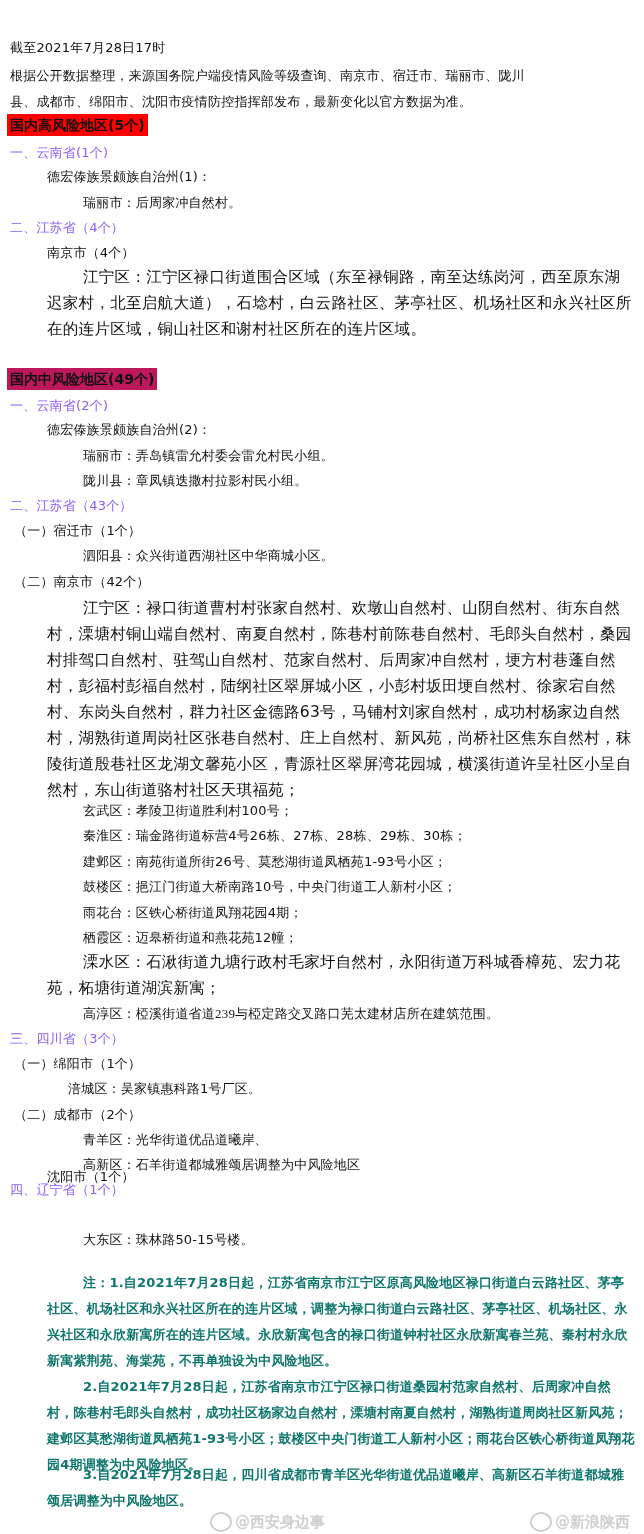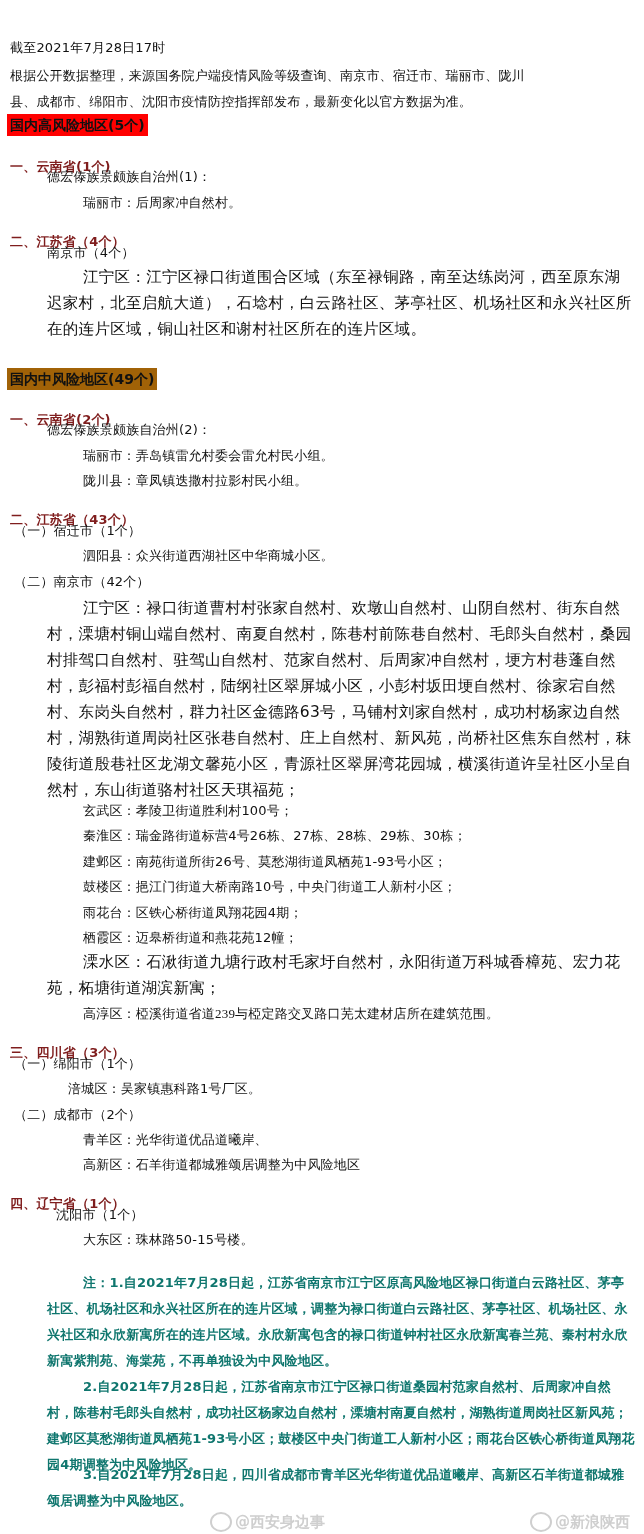--- a/index.html
+++ b/index.html
@@ -1,23 +1,23 @@
 <!DOCTYPE html>
 <html><head>
 <meta charset="utf-8">
 <style>
   html, body { margin:0; padding:0; background:#ffffff; }
   body { width:644px; height:1534px; position:relative; overflow:hidden;
          font-family:"DejaVu Sans", "Liberation Sans", sans-serif; color:#111; }
   .ln { position:absolute; white-space:nowrap; font-size:13px; line-height:20px; letter-spacing:0.2px; }
   .wrap { position:absolute; font-size:15.5px; line-height:26px; letter-spacing:0.3px; white-space:normal; }
-  .red { color:#7f1d1d; font-weight:bold;margin-top:14px; }
+  .red { color:#8b5cf6; font-weight:normal; }
   .hl { position:absolute; font-weight:bold; font-size:14px; line-height:22px; padding:0 3px; color:#111; }
   .hl-red { background:#ff0000; }
-  .hl-yellow { background:#a16207; }
+  .hl-yellow { background:#be185d; }
   .note { position:absolute; color:#0f766e; font-weight:bold; font-size:13px; line-height:26px; letter-spacing:0.2px; }
   .wm { position:absolute; color:#cfcfcf; font-size:15px; font-weight:bold; white-space:nowrap; }
   .wm .ico { display:inline-block; width:18px; height:16px; border:2px solid #cfcfcf; border-radius:50%; vertical-align:middle; margin-right:3px; }
 </style>
 </head>
 <body>
 
 <div class="ln" style="left:10px;top:38px;">截至2021年7月28日17时</div>
 <div class="ln" style="left:10px;top:66px;">根据公开数据整理，来源国务院户端疫情风险等级查询、南京市、宿迁市、瑞丽市、陇川</div>
 <div class="ln" style="left:10px;top:92px;">县、成都市、绵阳市、沈阳市疫情防控指挥部发布，最新变化以官方数据为准。</div>
@@ -51,21 +51,21 @@
 <div class="ln" style="left:83px;top:1004px;font-family:Liberation Serif, serif;">高淳区：椏溪街道省道239与椏定路交叉路口芜太建材店所在建筑范围。</div>
 
 <div class="ln red" style="left:10px;top:1029px;">三、四川省（3个）</div>
 <div class="ln" style="left:14px;top:1054px;">（一）绵阳市（1个）</div>
 <div class="ln" style="left:68px;top:1079px;">涪城区：吴家镇惠科路1号厂区。</div>
 <div class="ln" style="left:14px;top:1105px;">（二）成都市（2个）</div>
 <div class="ln" style="left:83px;top:1130px;">青羊区：光华街道优品道曦岸、</div>
 <div class="ln" style="left:83px;top:1155px;">高新区：石羊街道都城雅颂居调整为中风险地区</div>
 
 <div class="ln red" style="left:10px;top:1180px;">四、辽宁省（1个）</div>
-<div class="ln" style="left:47px;top:1205px;margin-left:9px;">沈阳市（1个）</div>
+<div class="ln" style="left:47px;top:1167px;">沈阳市（1个）</div>
 <div class="ln" style="left:83px;top:1230px;">大东区：珠林路50-15号楼。</div>
 
 <div class="note" style="left:47px;top:1270px;width:588px;text-indent:36px;">注：1.自2021年7月28日起，江苏省南京市江宁区原高风险地区禄口街道白云路社区、茅亭社区、机场社区和永兴社区所在的连片区域，调整为禄口街道白云路社区、茅亭社区、机场社区、永兴社区和永欣新寓所在的连片区域。永欣新寓包含的禄口街道钟村社区永欣新寓春兰苑、秦村村永欣新寓紫荆苑、海棠苑，不再单独设为中风险地区。</div>
 <div class="note" style="left:47px;top:1374px;width:588px;text-indent:36px;">2.自2021年7月28日起，江苏省南京市江宁区禄口街道桑园村范家自然村、后周家冲自然村，陈巷村毛郎头自然村，成功社区杨家边自然村，溧塘村南夏自然村，湖熟街道周岗社区新风苑；建邺区莫愁湖街道凤栖苑1-93号小区；鼓楼区中央门街道工人新村小区；雨花台区铁心桥街道凤翔花园4期调整为中风险地区。</div>
 <div class="note" style="left:47px;top:1462px;width:588px;text-indent:36px;">3.自2021年7月28日起，四川省成都市青羊区光华街道优品道曦岸、高新区石羊街道都城雅颂居调整为中风险地区。</div>
 
 <div class="wm" style="left:210px;top:1512px;">
   <span class="ico"></span><span>@西安身边事</span>
 </div>
 <div class="wm" style="left:530px;top:1512px;">

